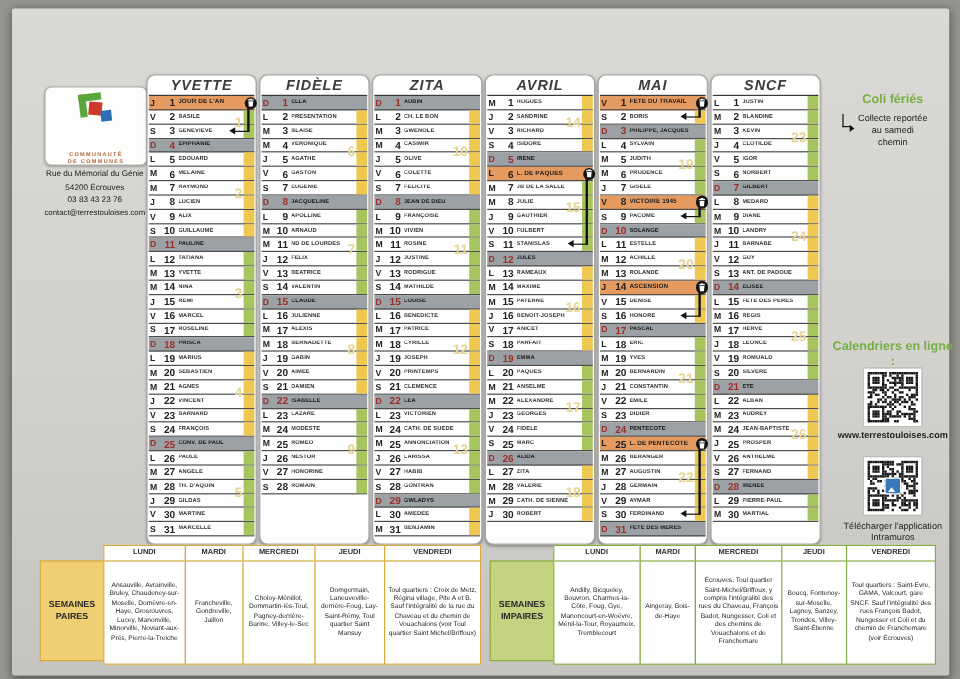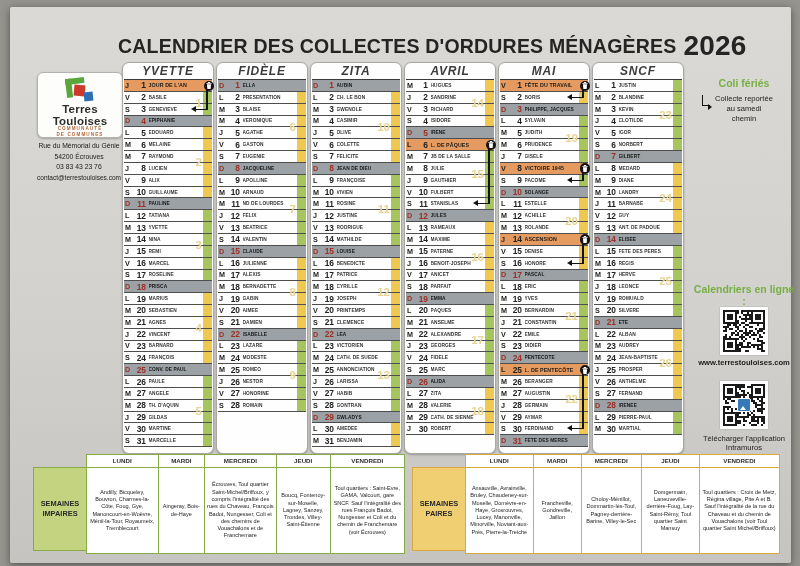--- a/index.html
+++ b/index.html
@@ -80,33 +80,26 @@
   .ftable.green .ft-label{background:#c3d37f;border:1.6px solid #86ac45;}
   .ftable.green .ft-col{border:1.2px solid #86ac45;margin-left:-1.2px;}
   .ftable.green .ft-h{border-bottom:1.2px solid #86ac45;}
 </style>
 </head>
 <body>
 
 <div class="page">
   <div class="sheet"></div>
 
-  <div class="title">
-    <span>CALENDRIER DES COLLECTES D'ORDURES MÉNAGÈRES</span><span class="year">2026</span>
-  </div>
 
   <div class="brand-card">
     <div class="logo-mark">
       <i class="lg"></i>
       <i class="lr"></i>
       <i class="lb"></i>
-    </div>
-    <div class="brand-name">
-      <div>Terres</div>
-      <div>Touloises</div>
     </div>
     <div class="brand-sub">
       <div>COMMUNAUTÉ</div>
       <div>DE COMMUNES</div>
     </div>
   </div>
 
   <div class="contact">
     <div>Rue du Mémorial du Génie</div>
     <div>54200 Écrouves</div>
@@ -1805,20 +1798,45 @@
           <b style="left: 30px; top: 40px;"></b>
           <b style="left: 32px; top: 40px;"></b>
           <b style="left: 38px; top: 40px;"></b>
         </div>
       <span class="appicon"></span>
     </div>
     <div class="sb-app">Télécharger l'application Intramuros</div>
   </aside>
 
   <div class="footer-tables">
+      <div class="ftable yellow">
+        <div class="ft-label">SEMAINES PAIRES</div>
+        <div class="ft-grid">
+          <div class="ft-col" style="flex: 1.35 1 0%;">
+            <div class="ft-h">LUNDI</div>
+            <div class="ft-b">Ansauville, Avrainville, Bruley, Chaudeney-sur-Moselle, Domèvre-en-Haye, Grosrouvres, Lucey, Manonville, Minorville, Noviant-aux-Prés, Pierre-la-Treiche</div>
+          </div>
+          <div class="ft-col" style="flex: 0.95 1 0%;">
+            <div class="ft-h">MARDI</div>
+            <div class="ft-b">Francheville, Gondreville, Jaillon</div>
+          </div>
+          <div class="ft-col" style="flex: 1.2 1 0%;">
+            <div class="ft-h">MERCREDI</div>
+            <div class="ft-b">Choloy-Ménillot, Dommartin-lès-Toul, Pagney-derrière-Barine, Villey-le-Sec</div>
+          </div>
+          <div class="ft-col" style="flex: 1.15 1 0%;">
+            <div class="ft-h">JEUDI</div>
+            <div class="ft-b">Domgermain, Laneuveville-derrière-Foug, Lay-Saint-Rémy, Toul quartier Saint Mansuy</div>
+          </div>
+          <div class="ft-col" style="flex: 1.6 1 0%;">
+            <div class="ft-h">VENDREDI</div>
+            <div class="ft-b">Toul quartiers : Croix de Metz, Régina village, Pite A et B. Sauf l'intégralité de la rue du Chaveau et du chemin de Vouachalons (voir Toul quartier Saint Michel/Briffoux)</div>
+          </div>
+        </div>
+      </div>
       <div class="ftable green">
         <div class="ft-label">SEMAINES IMPAIRES</div>
         <div class="ft-grid">
           <div class="ft-col" style="flex: 1.4 1 0%;">
             <div class="ft-h">LUNDI</div>
             <div class="ft-b">Andilly, Bicqueley, Bouvron, Charmes-la-Côte, Foug, Gye, Manoncourt-en-Woëvre, Ménil-la-Tour, Royaumeix, Tremblecourt</div>
           </div>
           <div class="ft-col" style="flex: 0.9 1 0%;">
             <div class="ft-h">MARDI</div>
             <div class="ft-b">Aingeray, Bois-de-Haye</div>
@@ -1830,39 +1848,14 @@
           <div class="ft-col" style="flex: 1.05 1 0%;">
             <div class="ft-h">JEUDI</div>
             <div class="ft-b">Boucq, Fontenoy-sur-Moselle, Lagney, Sanzey, Trondes, Villey-Saint-Étienne</div>
           </div>
           <div class="ft-col" style="flex: 1.45 1 0%;">
             <div class="ft-h">VENDREDI</div>
             <div class="ft-b">Toul quartiers : Saint-Evre, GAMA, Valcourt, gare SNCF. Sauf l'intégralité des rues François Badot, Nungesser et Coli et du chemin de Franchemare (voir Écrouves)</div>
           </div>
         </div>
       </div>
-      <div class="ftable yellow">
-        <div class="ft-label">SEMAINES PAIRES</div>
-        <div class="ft-grid">
-          <div class="ft-col" style="flex: 1.35 1 0%;">
-            <div class="ft-h">LUNDI</div>
-            <div class="ft-b">Ansauville, Avrainville, Bruley, Chaudeney-sur-Moselle, Domèvre-en-Haye, Grosrouvres, Lucey, Manonville, Minorville, Noviant-aux-Prés, Pierre-la-Treiche</div>
-          </div>
-          <div class="ft-col" style="flex: 0.95 1 0%;">
-            <div class="ft-h">MARDI</div>
-            <div class="ft-b">Francheville, Gondreville, Jaillon</div>
-          </div>
-          <div class="ft-col" style="flex: 1.2 1 0%;">
-            <div class="ft-h">MERCREDI</div>
-            <div class="ft-b">Choloy-Ménillot, Dommartin-lès-Toul, Pagney-derrière-Barine, Villey-le-Sec</div>
-          </div>
-          <div class="ft-col" style="flex: 1.15 1 0%;">
-            <div class="ft-h">JEUDI</div>
-            <div class="ft-b">Domgermain, Laneuveville-derrière-Foug, Lay-Saint-Rémy, Toul quartier Saint Mansuy</div>
-          </div>
-          <div class="ft-col" style="flex: 1.6 1 0%;">
-            <div class="ft-h">VENDREDI</div>
-            <div class="ft-b">Toul quartiers : Croix de Metz, Régina village, Pite A et B. Sauf l'intégralité de la rue du Chaveau et du chemin de Vouachalons (voir Toul quartier Saint Michel/Briffoux)</div>
-          </div>
-        </div>
-      </div>
     </div>
 </div>
 
 </body></html>

